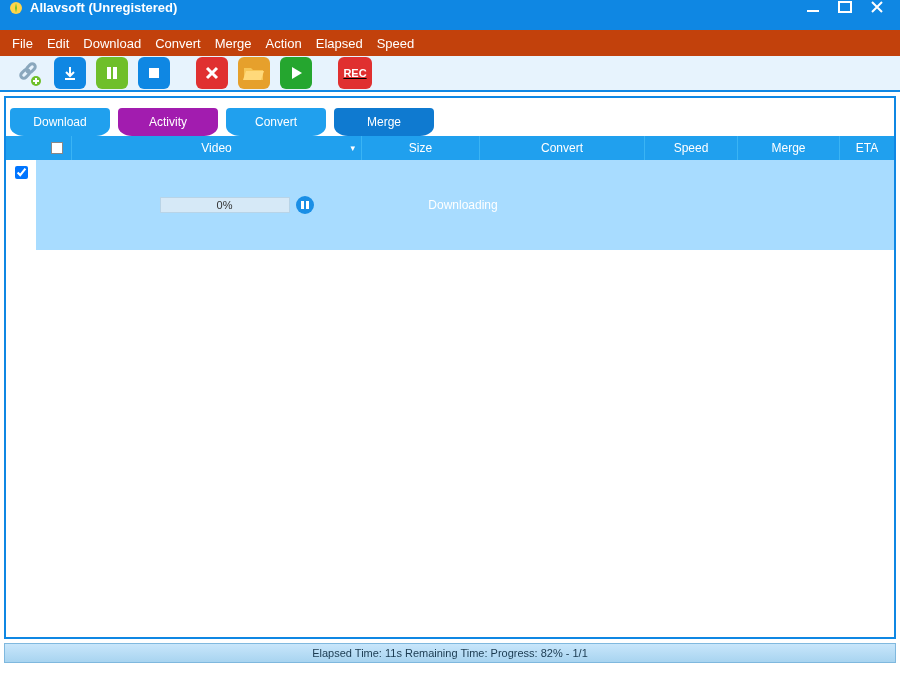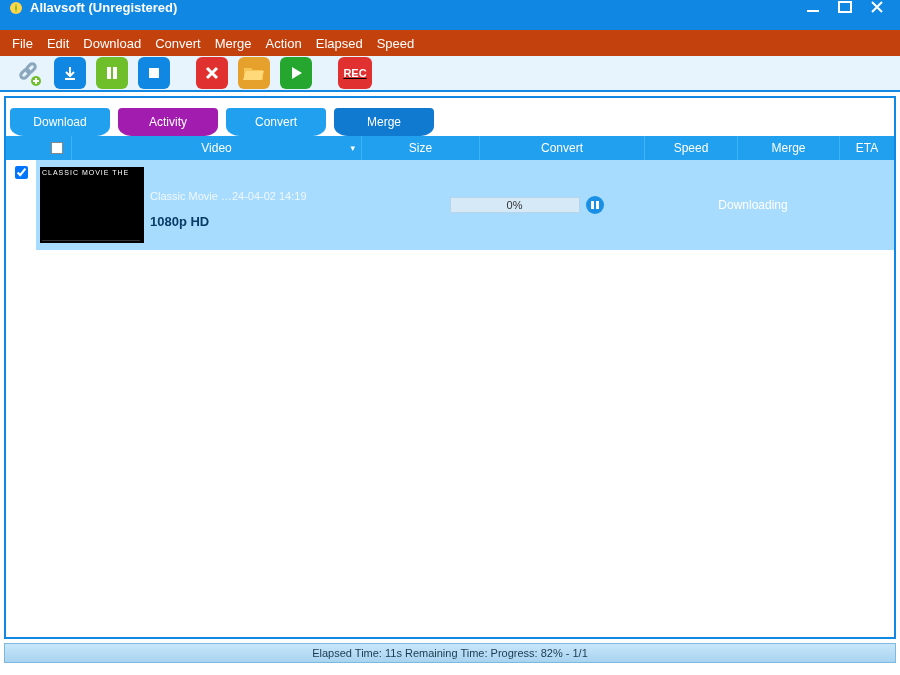--- a/index.html
+++ b/index.html
@@ -229,27 +229,20 @@
     <div class="col progress">Convert</div>
     <div class="col speed">Speed</div>
     <div class="col status">Merge</div>
     <div class="col eta">ETA</div>
   </div>
 
   <div class="row">
     <div class="cell check">
       <input type="checkbox" checked="" style="">
     </div>
-    <div class="cell video">
-      <div class="thumb">CLASSIC MOVIE THE</div>
-      <div class="video-meta">
-        <div class="video-title-line"><span>Classic Movie …</span><span>24-04-02 14:19</span></div>
-        <div class="video-quality">1080p HD</div>
-      </div>
-    </div>
     <div class="cell size"></div>
     <div class="cell progress">
       <div class="progress-bar">0%</div>
       <div class="pause-media">
         <svg width="10" height="10">
             <rect x="1" y="1" width="3" height="8" fill="#fff"></rect>
             <rect x="6" y="1" width="3" height="8" fill="#fff"></rect>
           </svg>
       </div>
     </div>

